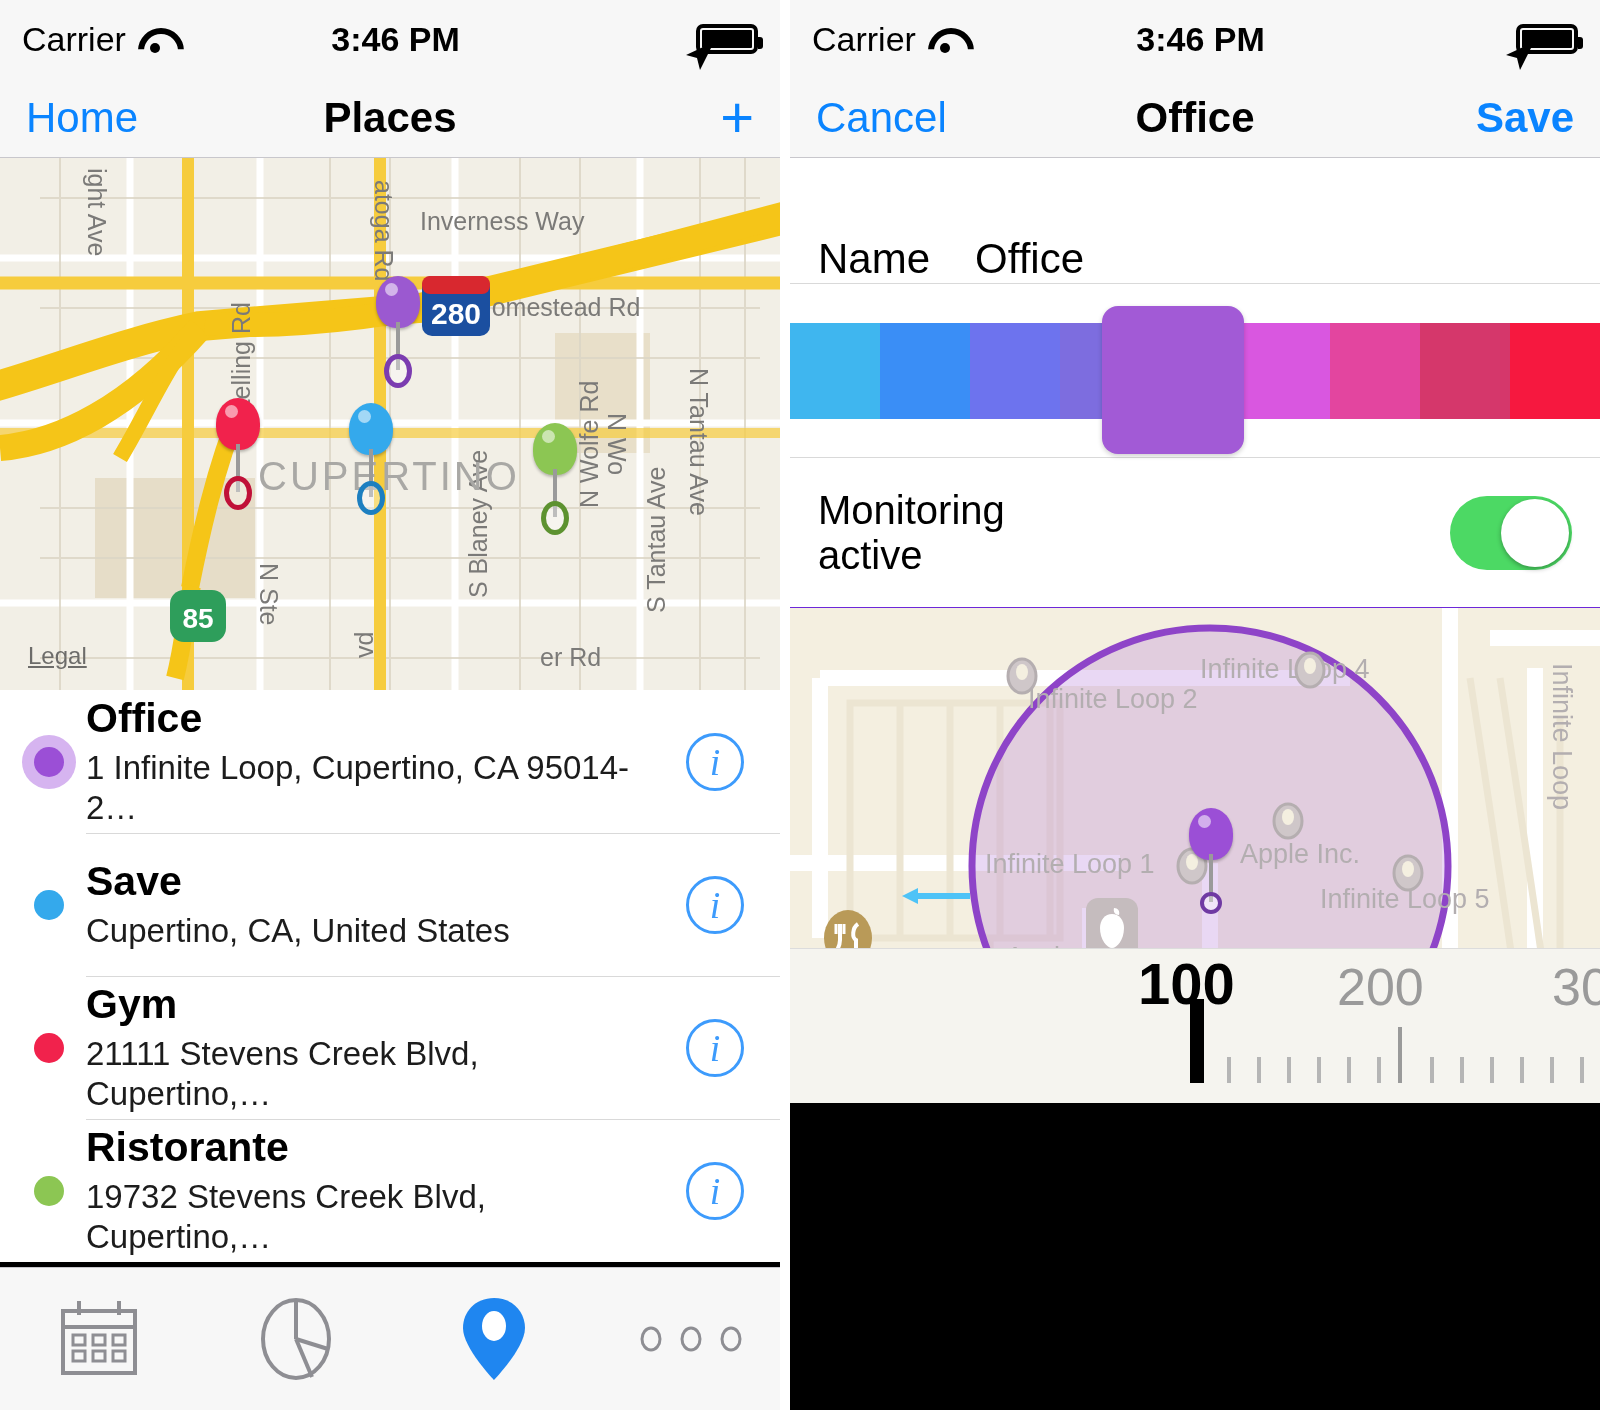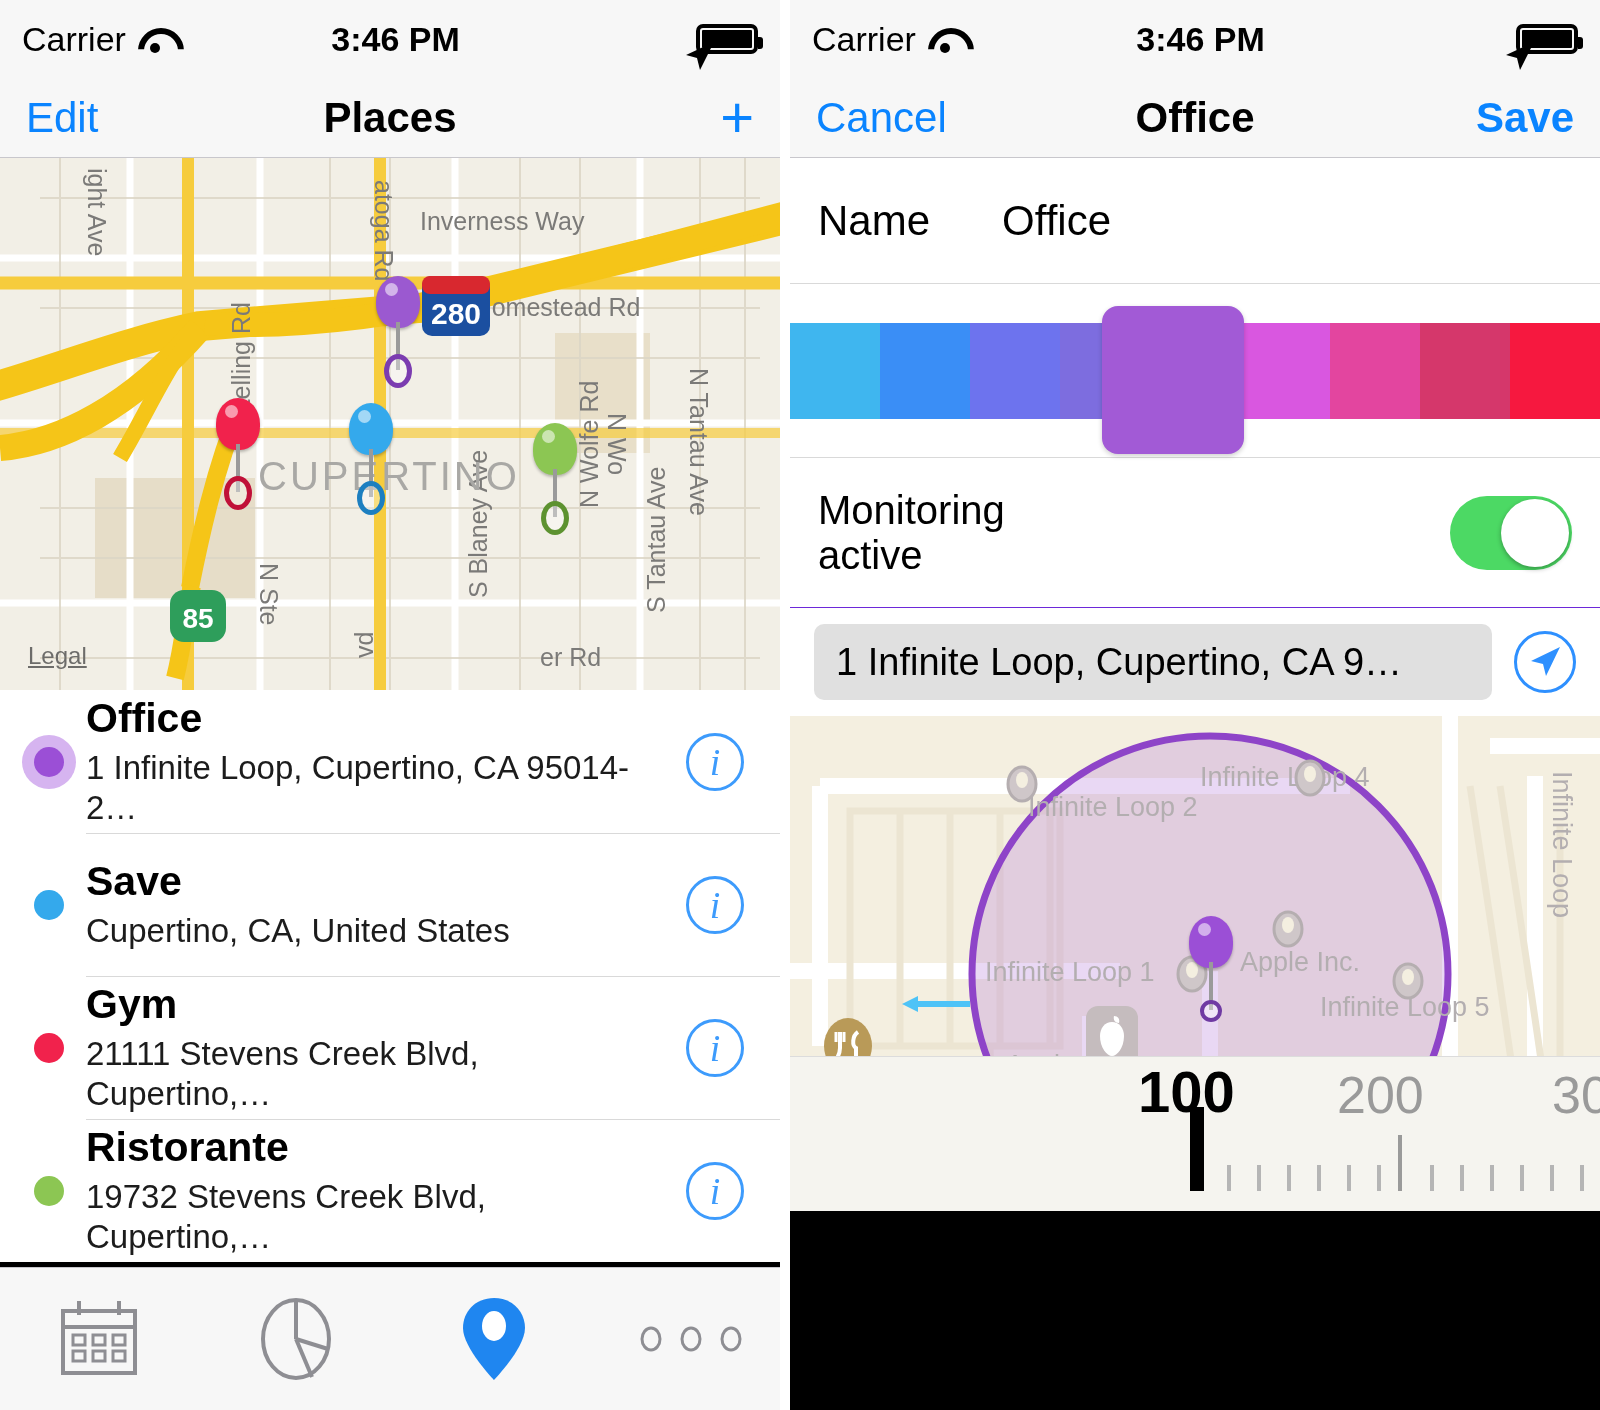--- a/index.html
+++ b/index.html
@@ -92,21 +92,21 @@
               display:flex; align-items:center; justify-content:center; }
 
   
   .tabbar { position:absolute; bottom:0; left:0; width:790px; height:143px; background:#f7f7f7;
             border-top:1px solid #c8c7cc; display:flex; align-items:center; }
   .tab { flex:1; display:flex; align-items:center; justify-content:center; }
   .tab svg { display:block; }
 
   
   .form-row { background:#fff; border-bottom:1px solid #d9d9d9; }
-  .name-row { height:126px; display:flex; align-items:center; padding-left:28px; gap:72px; }
+  .name-row { height:126px; display:flex; align-items:flex-end; padding-left:28px; gap:45px; }
   .name-label { font-size:42px; color:#000; }
   .name-value { font-size:42px; color:#000; }
 
   .color-strip-wrap { position:relative; height:174px; background:#fff;
                       border-bottom:1px solid #d9d9d9; display:flex; align-items:center;}
   .color-strip { display:flex; width:810px; height:96px; }
   .swatch { flex:1; height:96px; }
   .swatch.selected { position:absolute; top:22px; height:148px; border-radius:16px;
                      box-shadow:0 2px 5px rgba(0,0,0,.2); }
 
@@ -163,21 +163,21 @@
         <span class="loc-arrow">
           <svg width="34" height="34" viewBox="0 0 34 34">
               <path d="M32 3 L4 16 L15 19 L18 31 Z" fill="#000"></path>
             </svg>
         </span>
         <span class="battery"><span class="fill"></span></span>
       </div>
     </div>
 
     <div class="navbar">
-      <div class="nav-left">Edit</div>
+      <div class="nav-left">Home</div>
       <div class="nav-title">Places</div>
       <div class="nav-right plus">+</div>
     </div>
 
     <div class="map-left">
       <svg class="map-svg" width="790" height="532" viewBox="0 0 790 532">
         <rect width="790" height="532" fill="#f2efe6"></rect>
 
         <rect x="95" y="320" width="160" height="120" fill="#e6ddc8"></rect>
         <rect x="555" y="175" width="95" height="120" fill="#e8dfc9"></rect>
@@ -394,28 +394,20 @@
 
     <div class="toggles-row">
       <div class="toggle-cell">
         <span class="toggle-label">Monitoring active</span>
         <span class="switch on">
             <span class="knob"></span>
           </span>
       </div>
     </div>
 
-    <div class="addr-bar">
-      <div class="addr-field" placeholder="Address">1 Infinite Loop, Cupertino, CA  9…</div>
-      <div class="locate-btn">
-        <svg width="40" height="40" viewBox="0 0 40 40">
-            <path d="M35 5 L6 19 L18 22 L21 34 Z" fill="#2e90ff"></path>
-          </svg>
-      </div>
-    </div>
 
     <div class="map-right">
       <svg width="810" height="495" viewBox="0 0 810 495">
         <rect width="810" height="495" fill="#f4efe0"></rect>
 
         <g stroke="#ffffff" stroke-width="16" fill="none">
           <path d="M30 70 H560"></path>
           <path d="M30 70 V330"></path>
           <path d="M0 255 H330"></path>
           <path d="M660 0 V495"></path>

